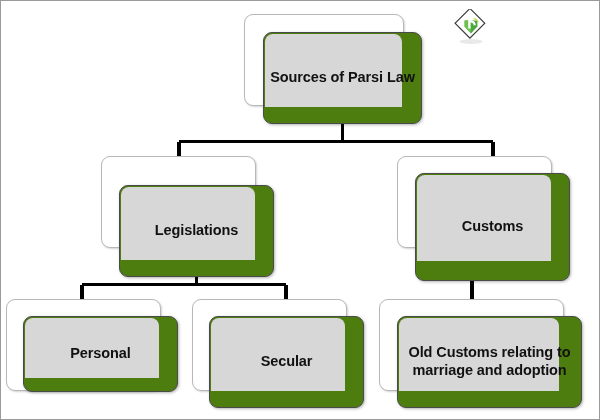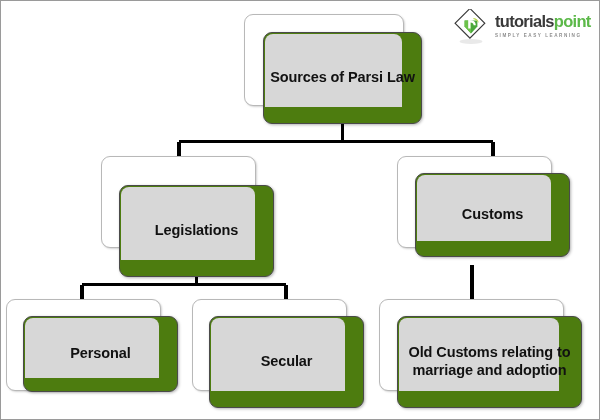--- a/index.html
+++ b/index.html
@@ -154,21 +154,21 @@
 
   <div class="node">
     <div class="back-card" style="left:100px; top:155px; width:155px; height:92px;"></div>
     <div class="front-card" style="left:118px; top:172px; width:155px; height:92px;margin-top:12px;">
       <span class="label" style="font-size:14.5px;">Legislations</span>
     </div>
   </div>
 
   <div class="node">
     <div class="back-card" style="left:396px; top:155px; width:155px; height:92px;"></div>
-    <div class="front-card" style="left:414px; top:172px; width:155px; height:84px;">
+    <div class="front-card" style="left:414px; top:172px; width:155px; height:108px;">
       <span class="label" style="font-size:14.5px;">Customs</span>
     </div>
   </div>
 
   <div class="node">
     <div class="back-card" style="left:5px; top:298px; width:155px; height:92px;"></div>
     <div class="front-card" style="left:22px; top:315px; width:155px; height:76px;">
       <span class="label" style="font-size:14.5px;">Personal</span>
     </div>
   </div>
@@ -192,21 +192,15 @@
       <ellipse cx="18" cy="32.5" rx="11.5" ry="2.4" fill="#e9e9e9"></ellipse>
       <rect x="5.2" y="5.2" width="21" height="21" transform="rotate(45 18 16.5)" fill="#ffffff" stroke="#3a3a3a" stroke-width="1.15"></rect>
       <path d="M 11.6 11.4 L 24.4 11.4 L 24.4 17.6 L 18 24.6 L 11.6 17.6 Z" fill="#4aa83c"></path>
       <path d="M 11.6 11.4 L 18 11.4 L 18 24.6 L 11.6 17.6 Z" fill="#6cc24a"></path>
       <path d="M 15.2 10.2 L 15.2 19.4 L 17.5 19.4 L 17.5 13.6
                C 19.3 13.6 20.6 14.7 20.6 16.3 L 22.8 16.3
                C 22.8 13.2 20.6 11.3 17.5 11.3 L 17.5 10.2 Z" fill="#ffffff"></path>
       <path d="M 20.6 9.0 C 23.6 9.4 25.4 11.3 25.8 13.9
                C 24.2 12.0 22.5 10.6 20.2 10.0 Z" fill="#b9d94a"></path>
     </svg>
-    <div class="wordmark">
-      <div class="word">
-        <span class="t1">tutorials</span><span class="t2">point</span>
-      </div>
-      <div class="tagline">SIMPLY EASY LEARNING</div>
-    </div>
   </div>
 
 </div>
 
 </body></html>

